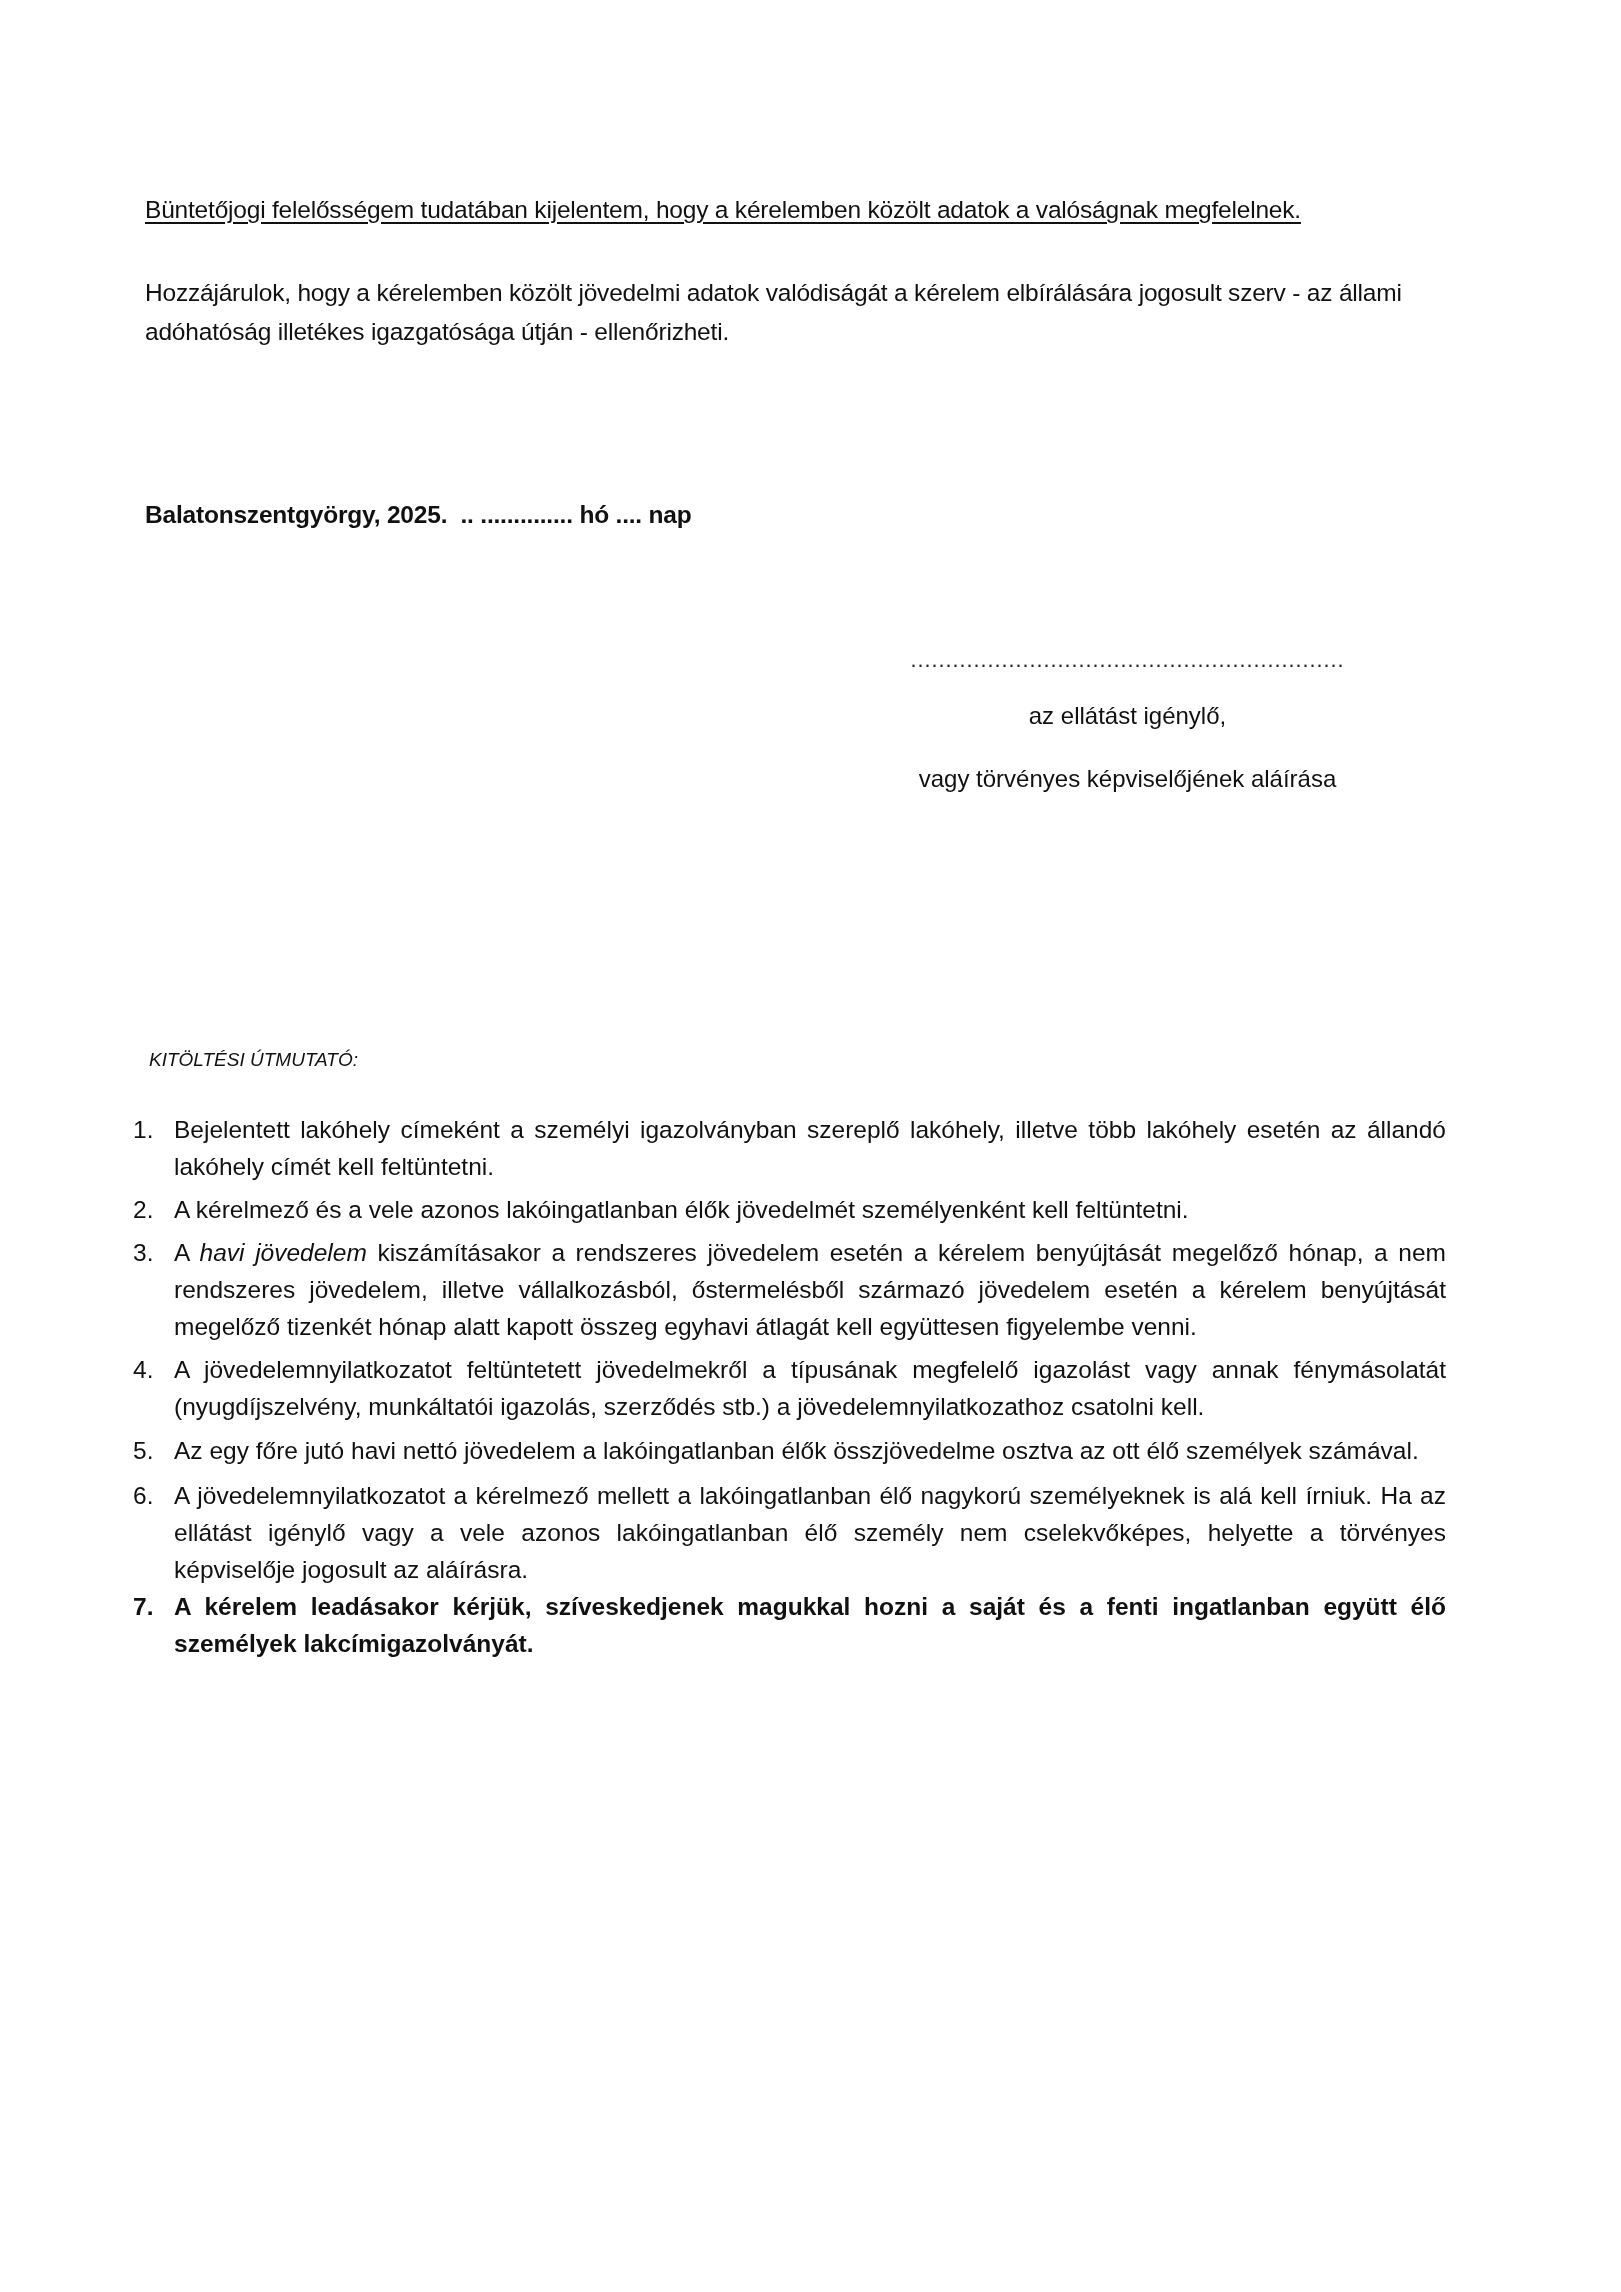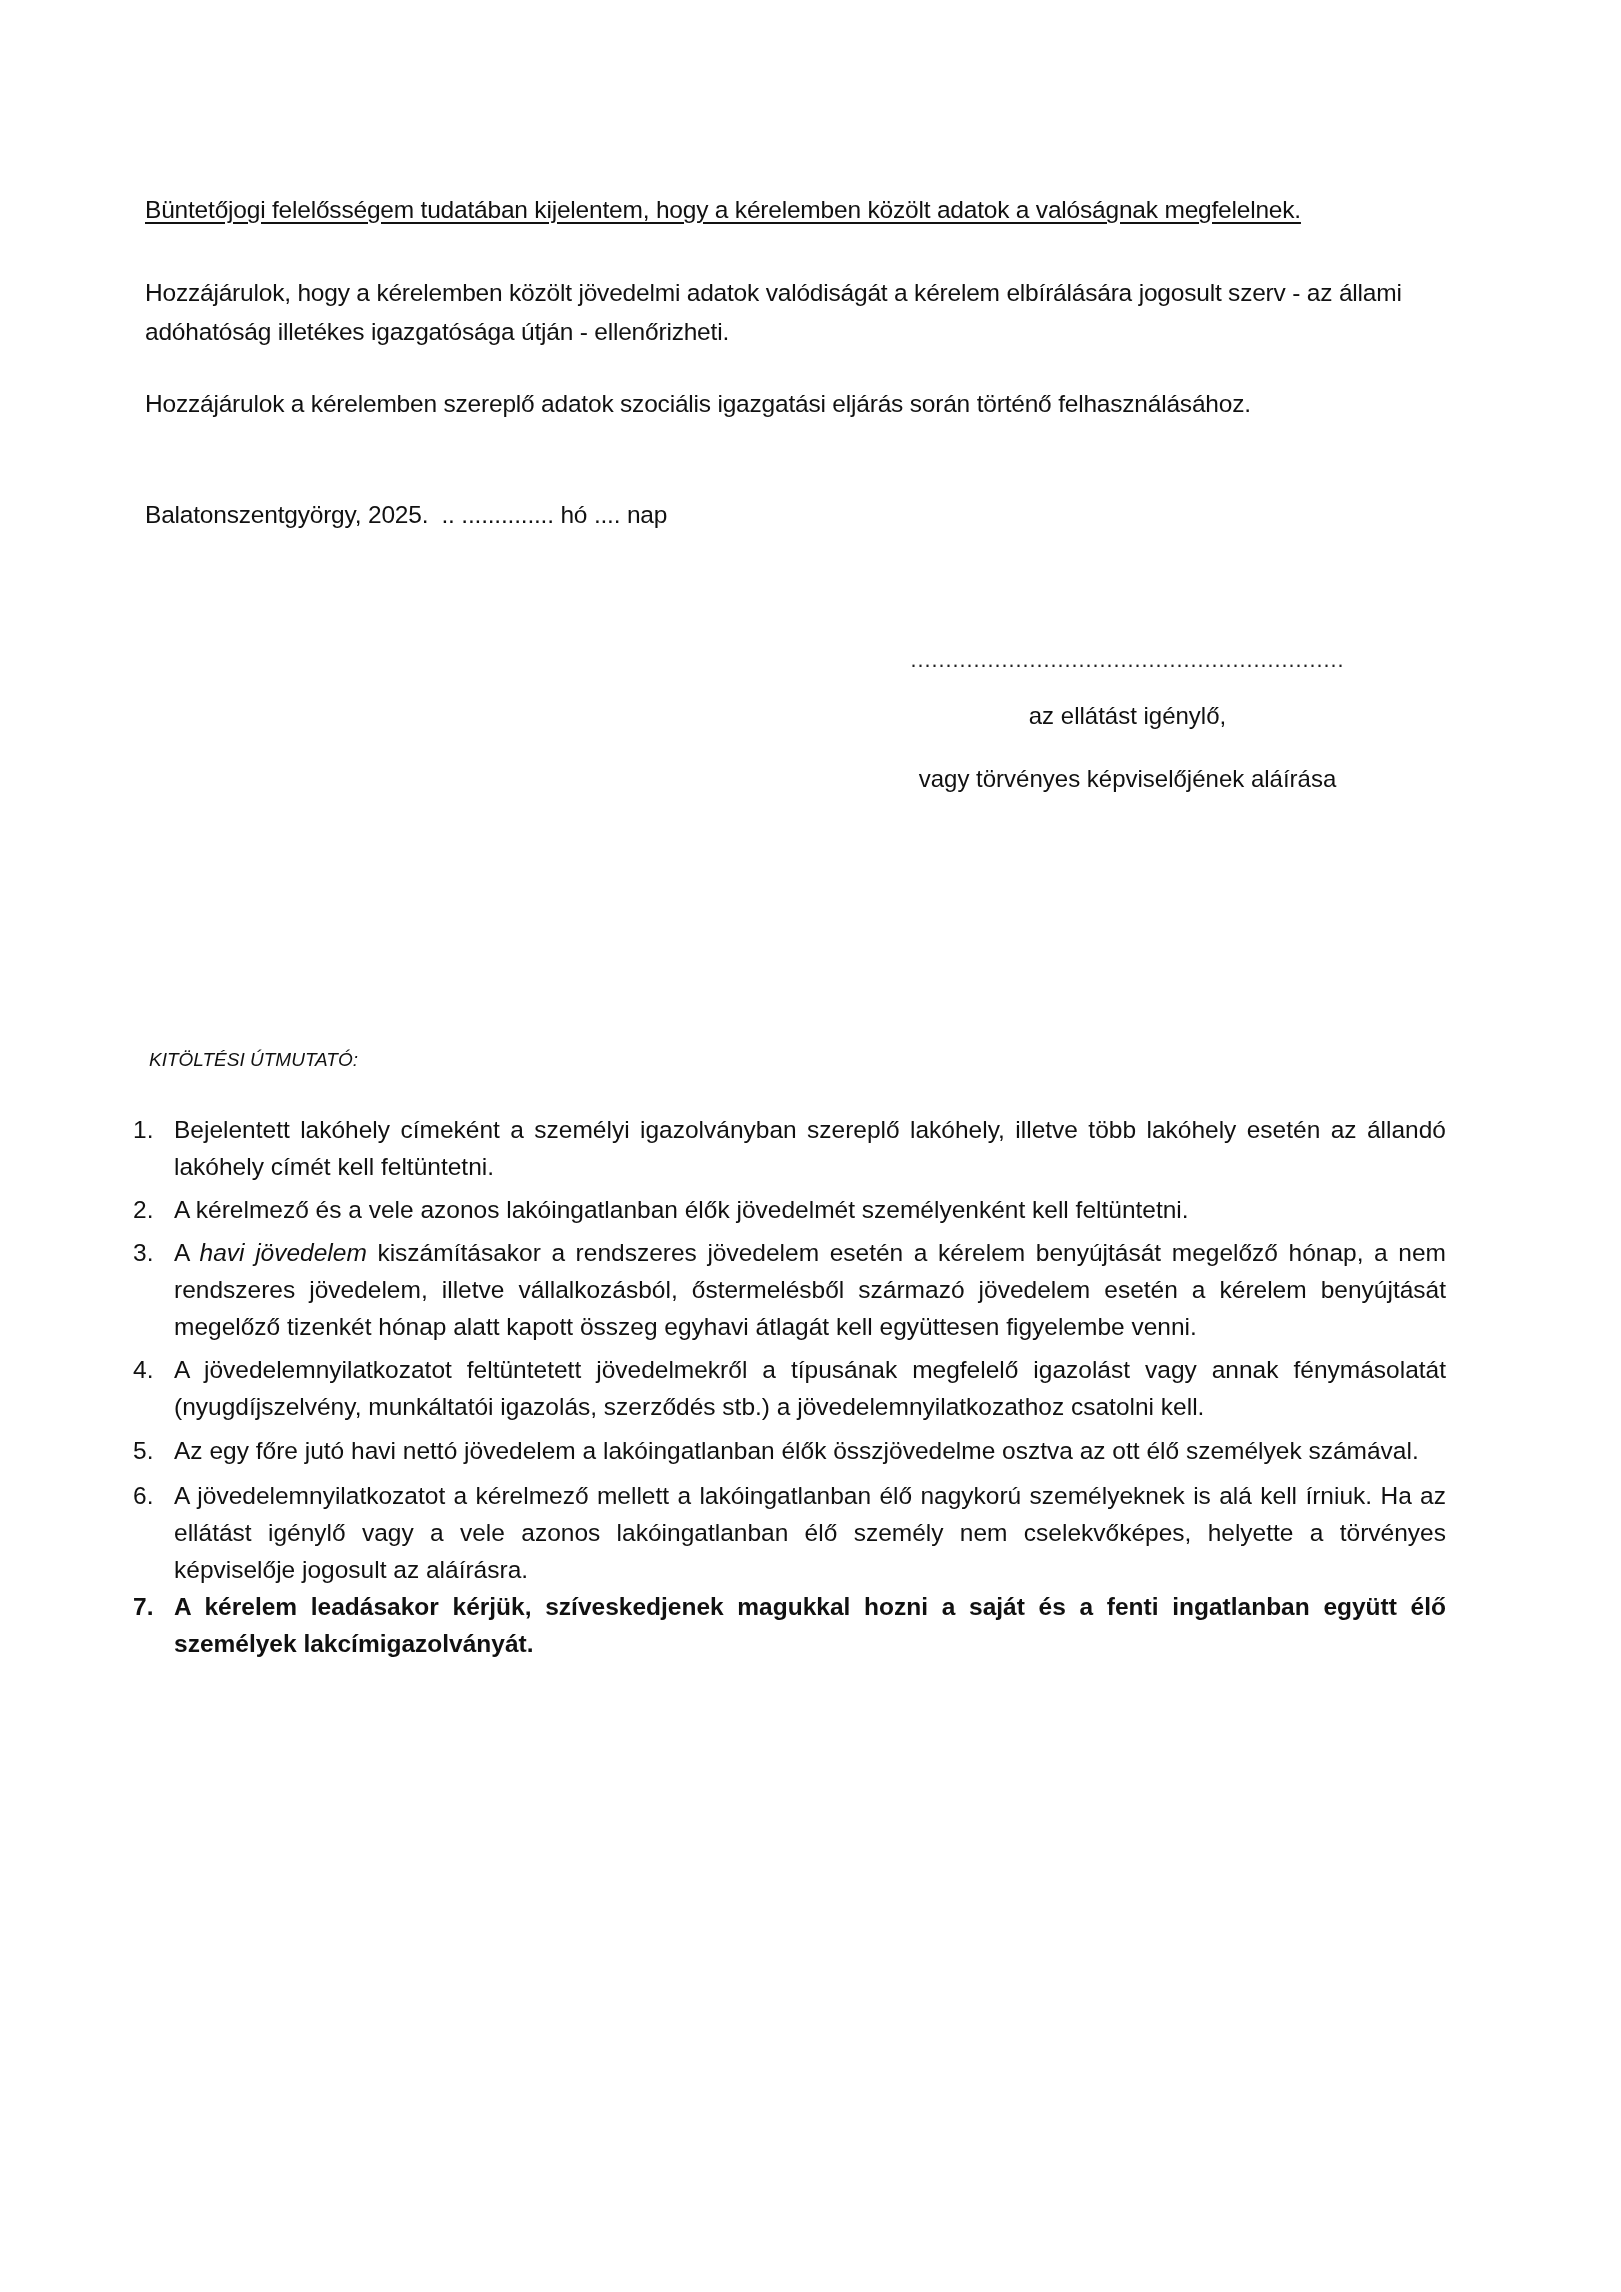--- a/index.html
+++ b/index.html
@@ -24,23 +24,22 @@
   ol.guide li.gap { margin-bottom: 7.8px; }
   em { font-style: italic; }
 </style>
 </head>
 <body>
 
 <div class="page">
 
   <div id="decl" class="p u">Büntetőjogi felelősségem tudatában kijelentem, hogy a kérelemben közölt adatok a valóságnak megfelelnek.</div>
   <div id="consent1" class="p">Hozzájárulok, hogy a kérelemben közölt jövedelmi adatok valódiságát a kérelem elbírálására jogosult szerv - az állami adóhatóság illetékes igazgatósága útján - ellenőrizheti.</div>
-  <div id="consent2" class="p">Hozzájárulok a kérelemben szereplő adatok szociális igazgatási eljárás során történő felhasználásához.</div>
 
-  <div id="dateline" class="p" style="white-space: pre;">Balatonszentgyörgy, 2025.  .. .............. hó .... nap</div>
+  <div id="dateline" class="p" style="white-space: pre; font-weight: bold;">Balatonszentgyörgy, 2025.  .. .............. hó .... nap</div>
 
   <div id="sigdots" class="sig">..............................................................</div>
   <div id="sig1" class="sig">az ellátást igénylő,</div>
   <div id="sig2" class="sig">vagy törvényes képviselőjének aláírása</div>
 
   <div id="guide-title">KITÖLTÉSI ÚTMUTATÓ:</div>
 
   <ol class="guide">
     <li>
       <span class="num">1.</span>

